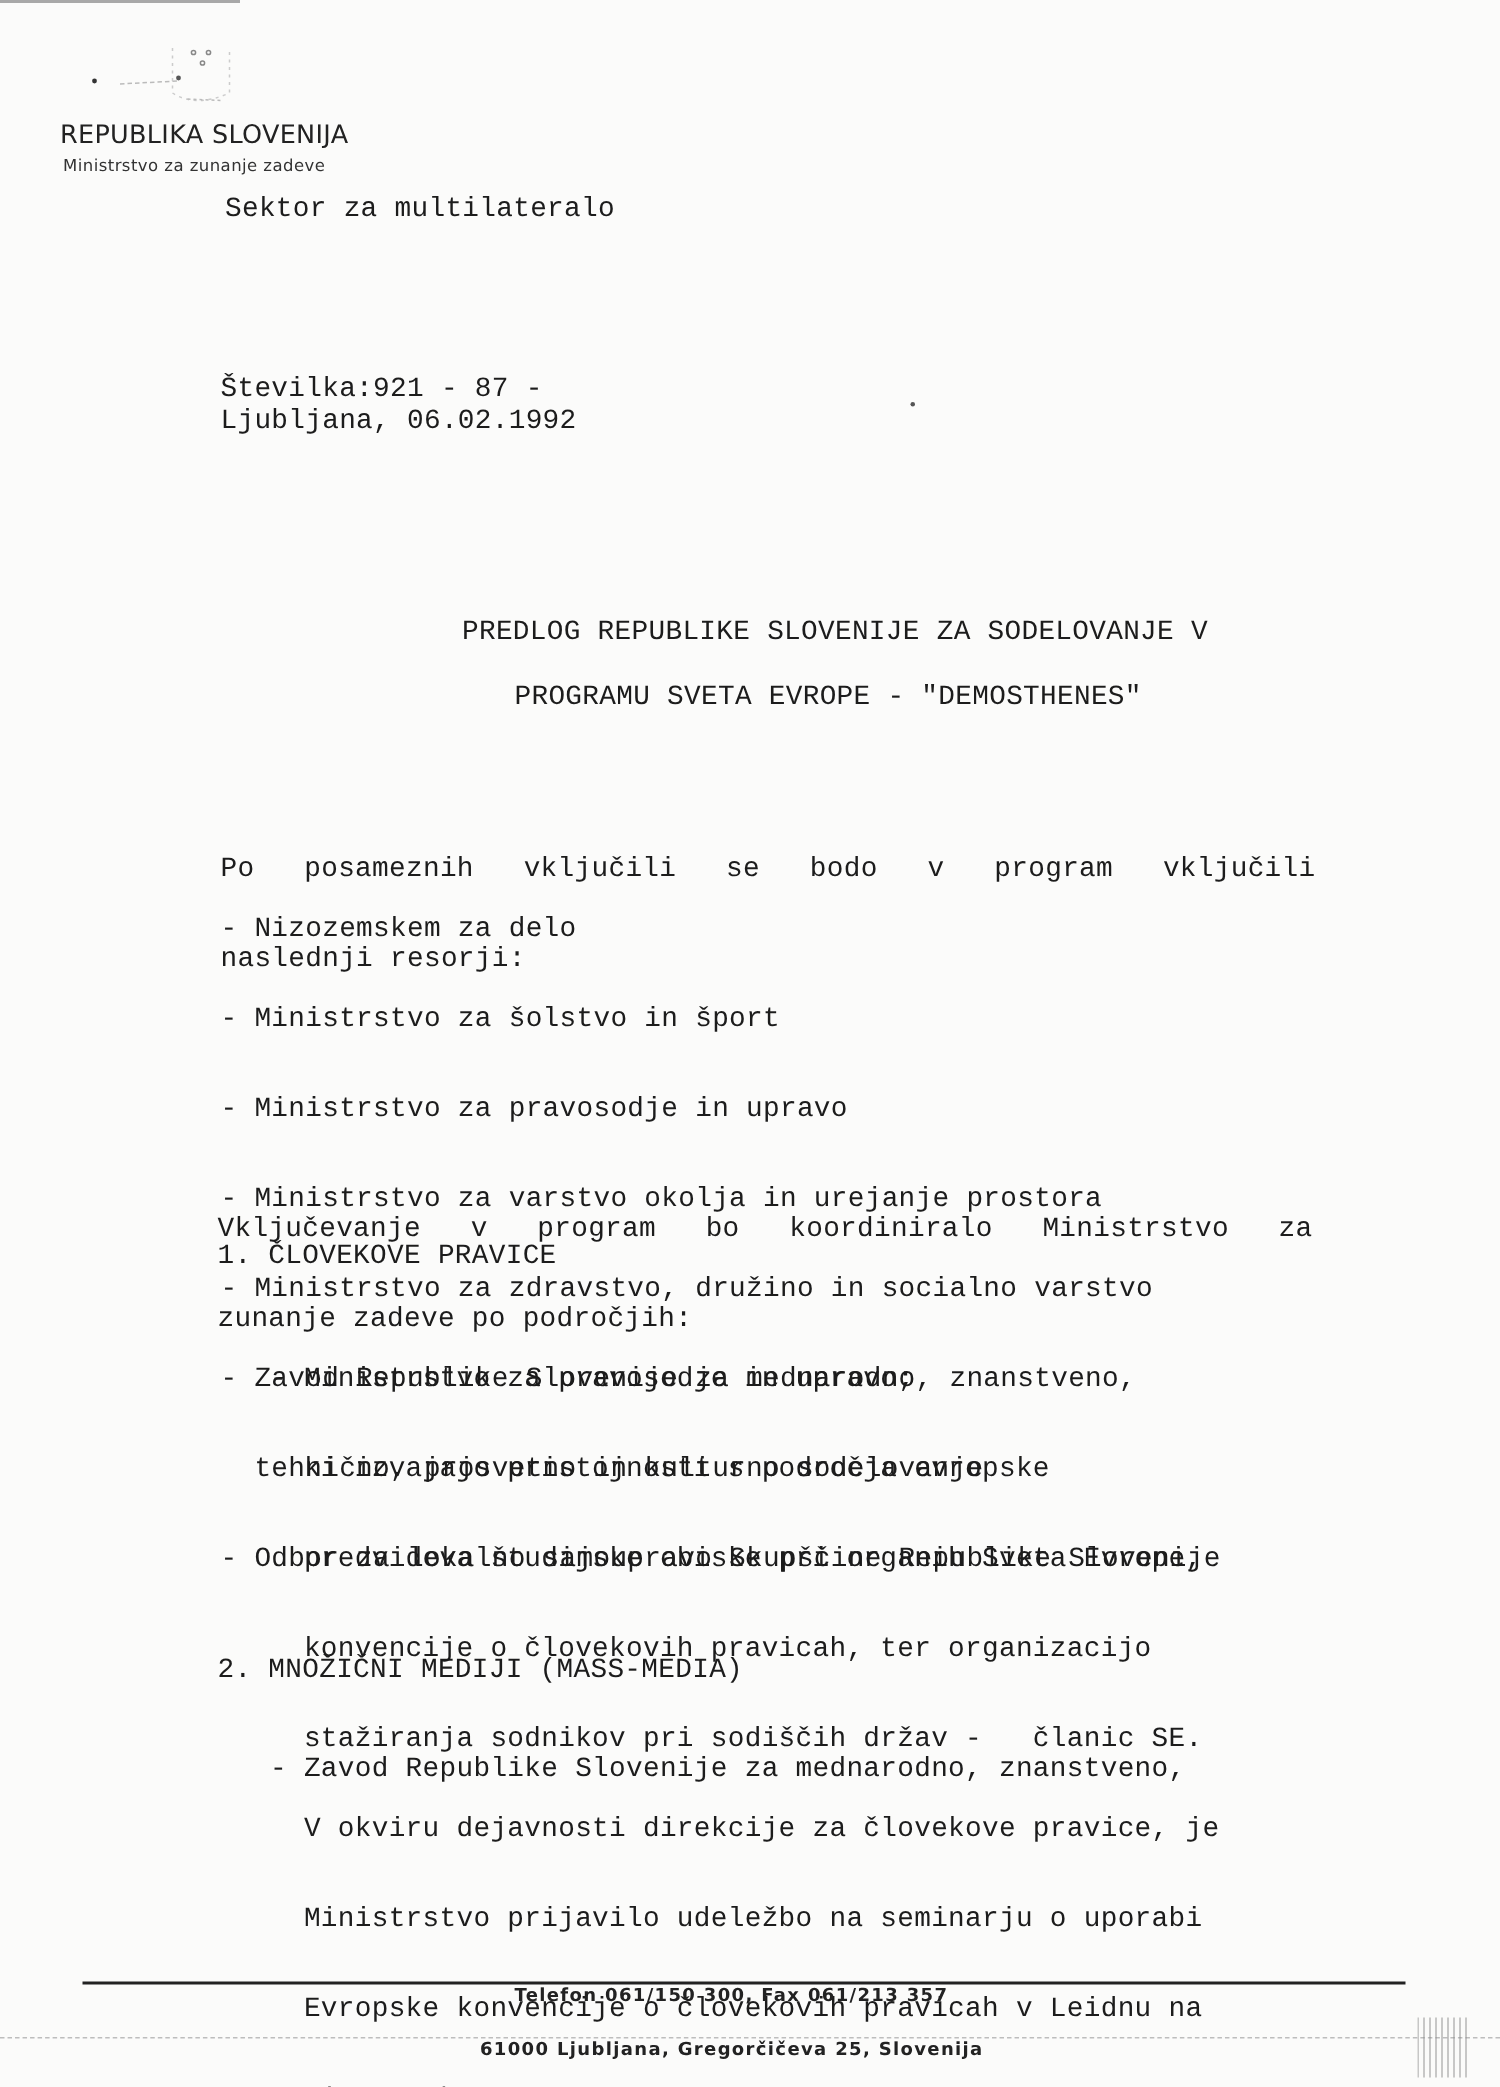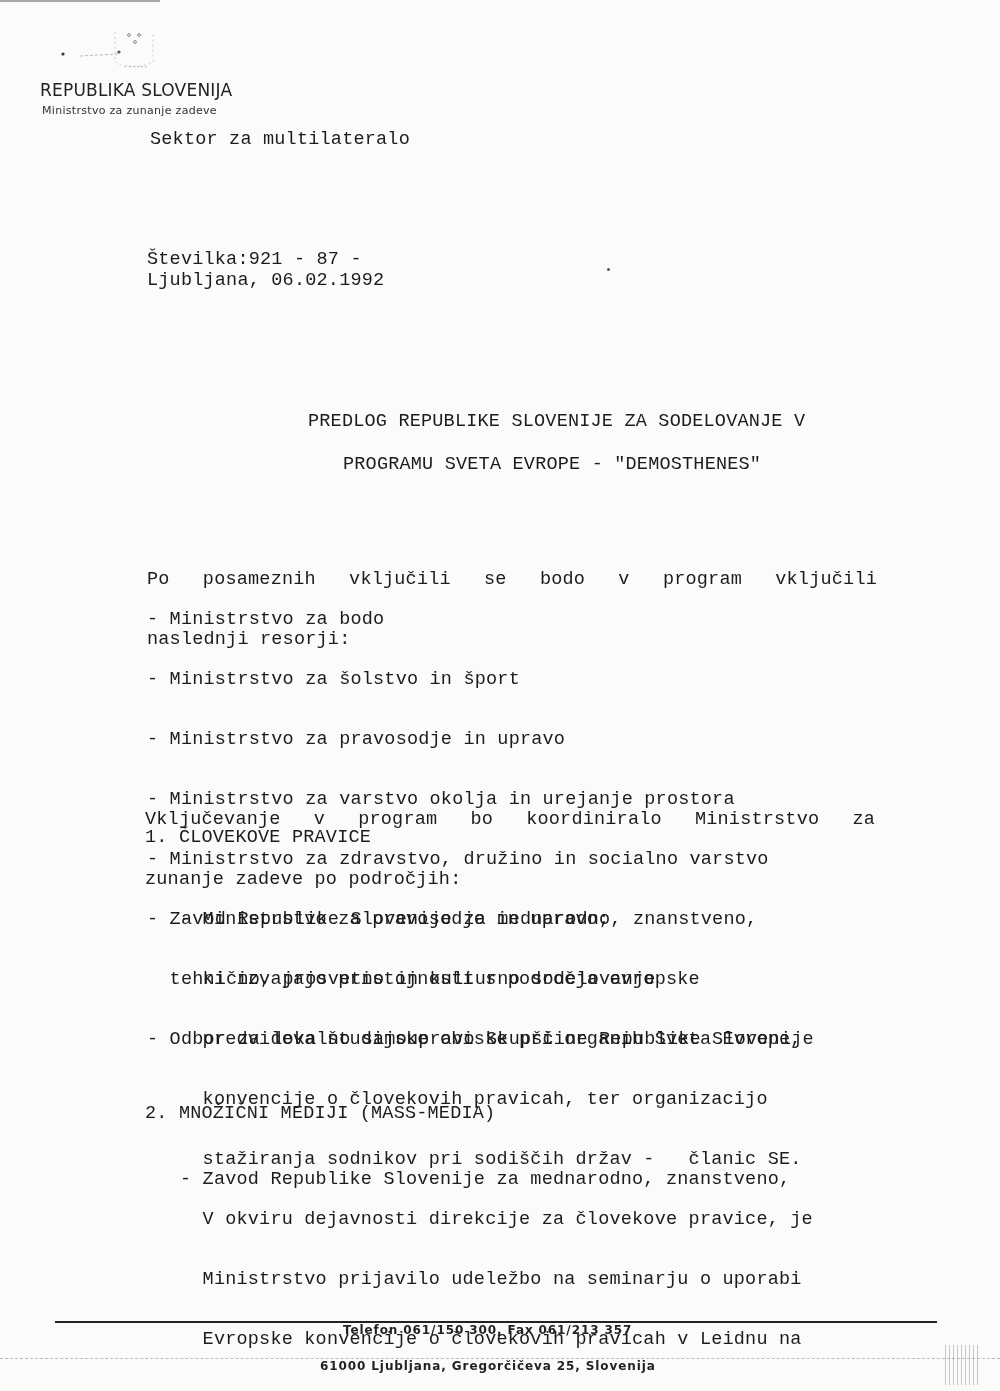--- a/index.html
+++ b/index.html
@@ -94,21 +94,21 @@
       <span>se</span>
       <span>bodo</span>
       <span>v</span>
       <span>program</span>
       <span>vključili</span>
     </div>
     <div>naslednji resorji:</div>
   </div>
 
   <div class="abs mono list">
-    <div class="list-line">- Ministrstvo za bodo</div>
+    <div class="list-line">- Nizozemskem za delo</div>
     <div class="list-line">- Ministrstvo za šolstvo in šport</div>
     <div class="list-line">- Ministrstvo za pravosodje in upravo</div>
     <div class="list-line">- Ministrstvo za varstvo okolja in urejanje prostora</div>
     <div class="list-line">- Ministrstvo za zdravstvo, družino in socialno varstvo</div>
     <div class="list-line">- Zavod Republike Slovenije za mednarodno, znanstveno,</div>
     <div class="list-line">  tehnično, prosvetno in kulturno sodelovanje</div>
     <div class="list-line">- Odbor za lokalno samoupravo Skupščine Republike Slovenije</div>
   </div>
 
   <div class="abs mono p2">

